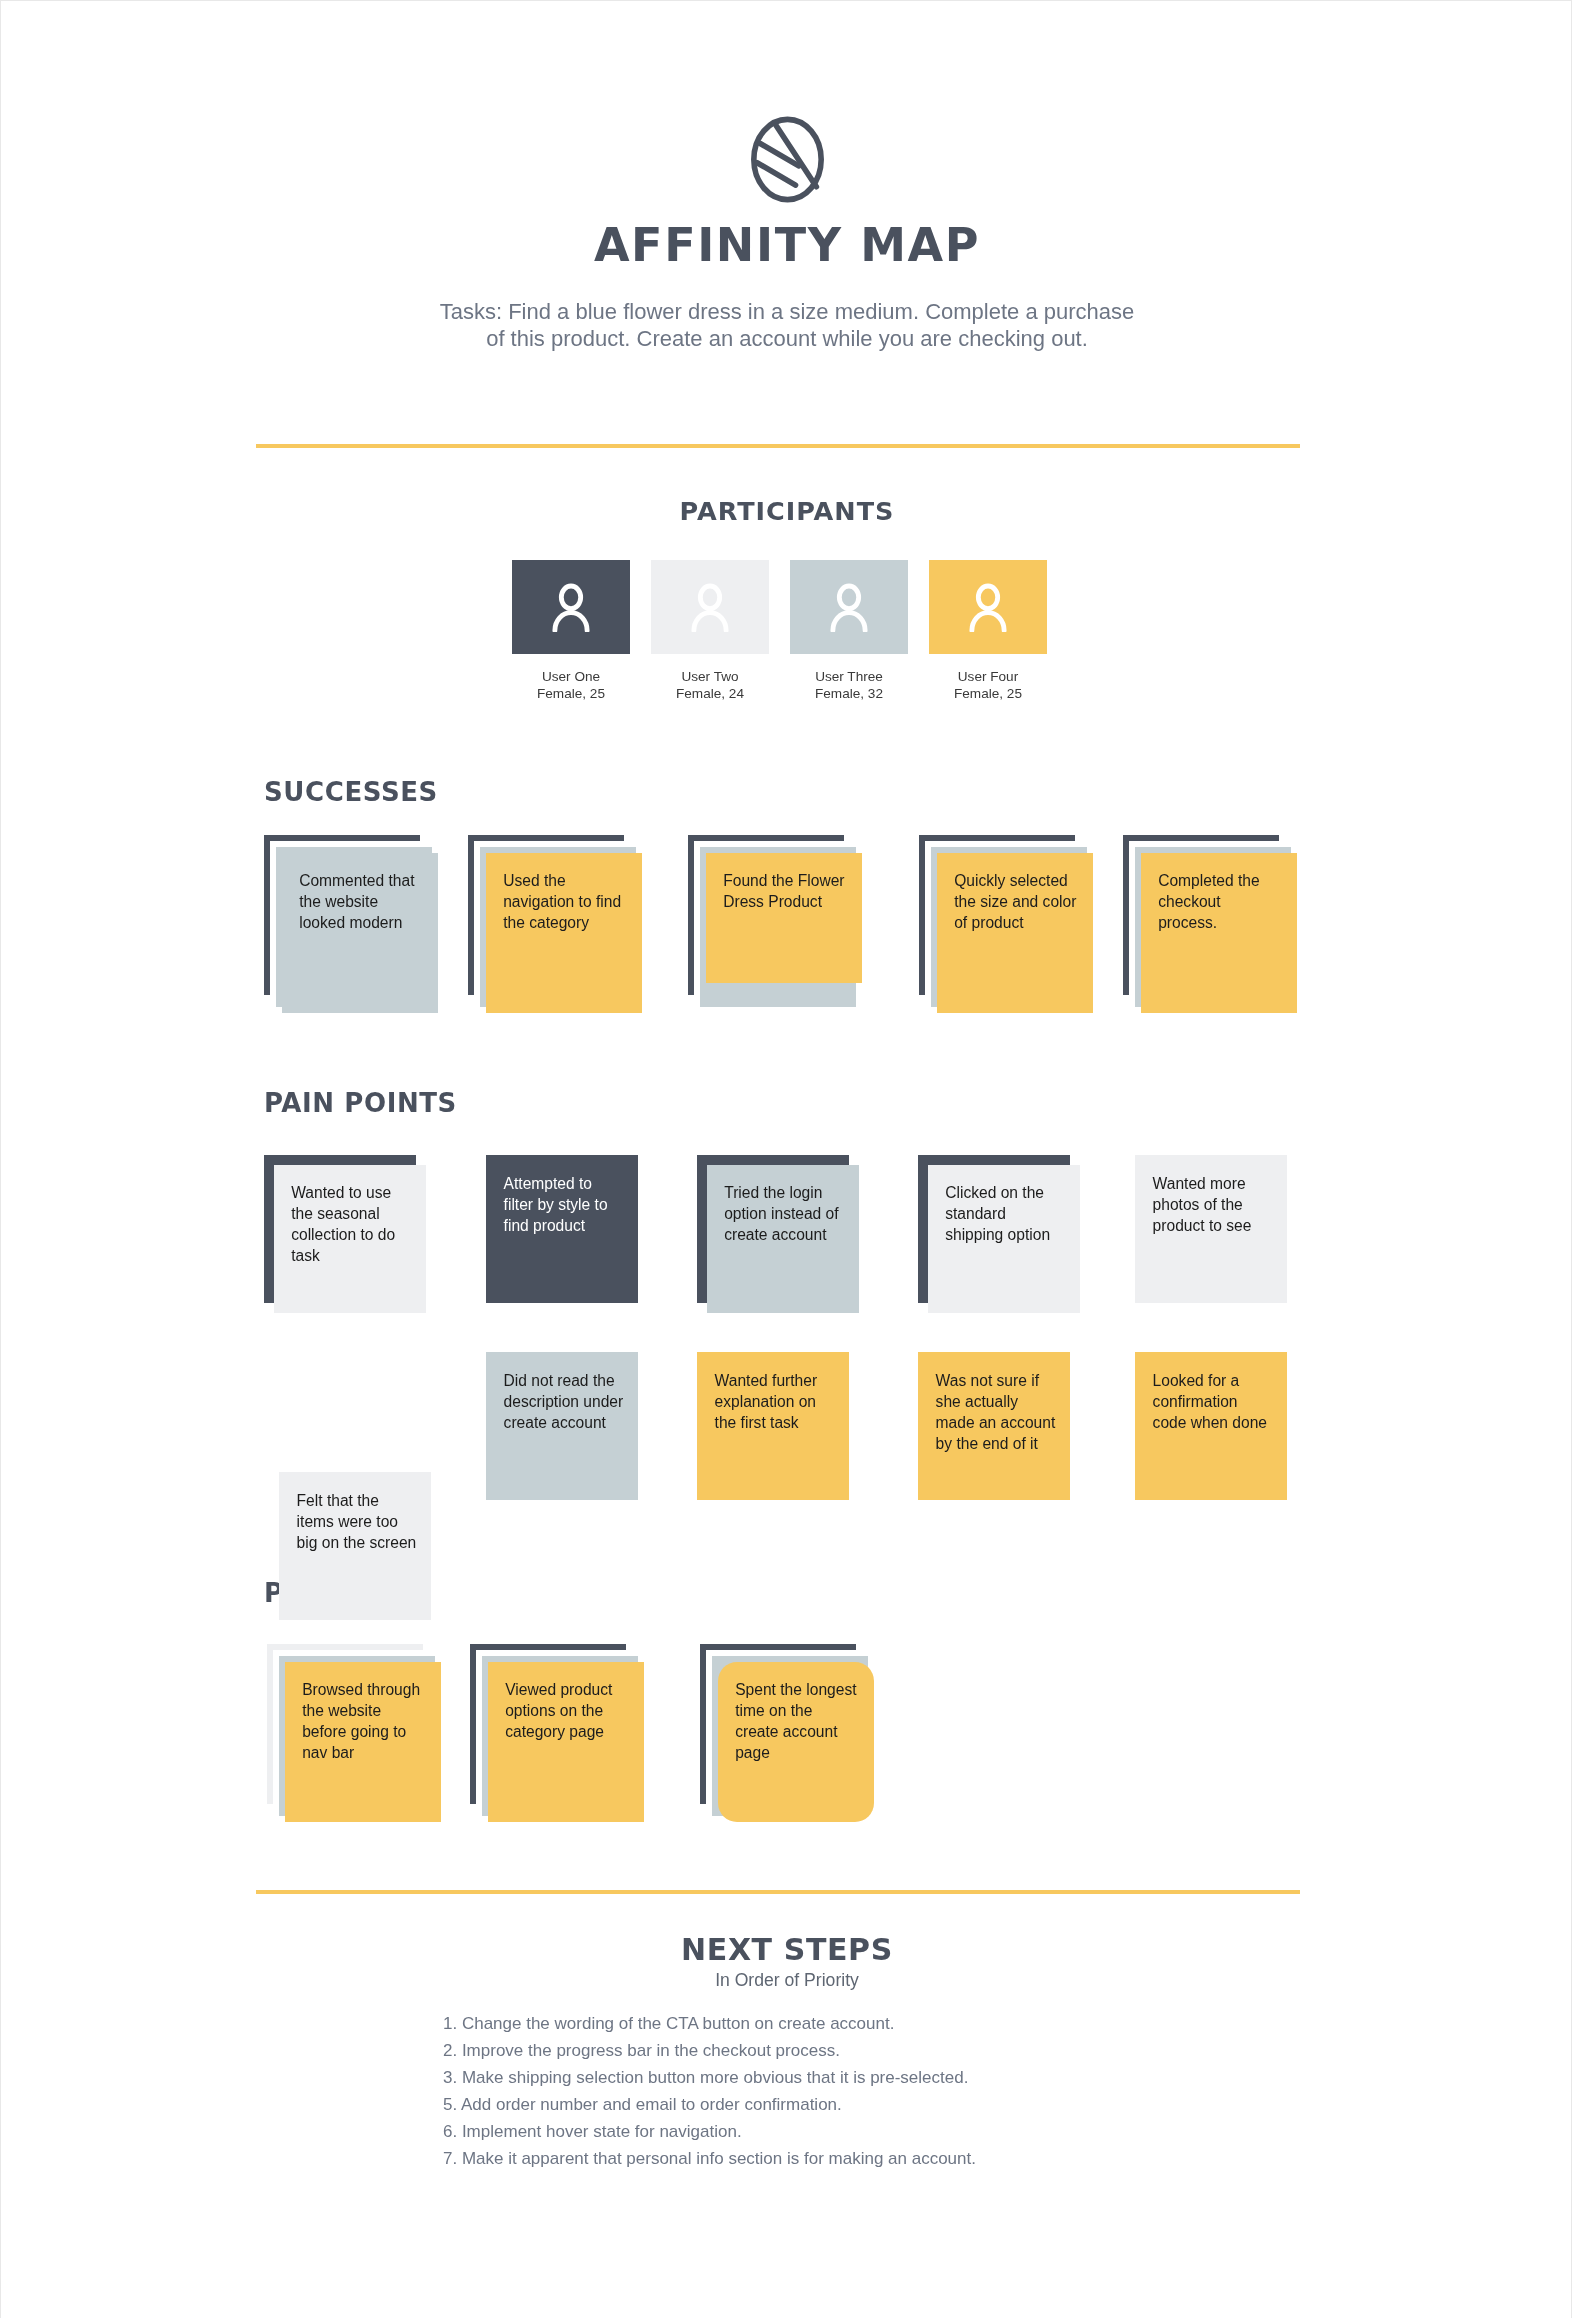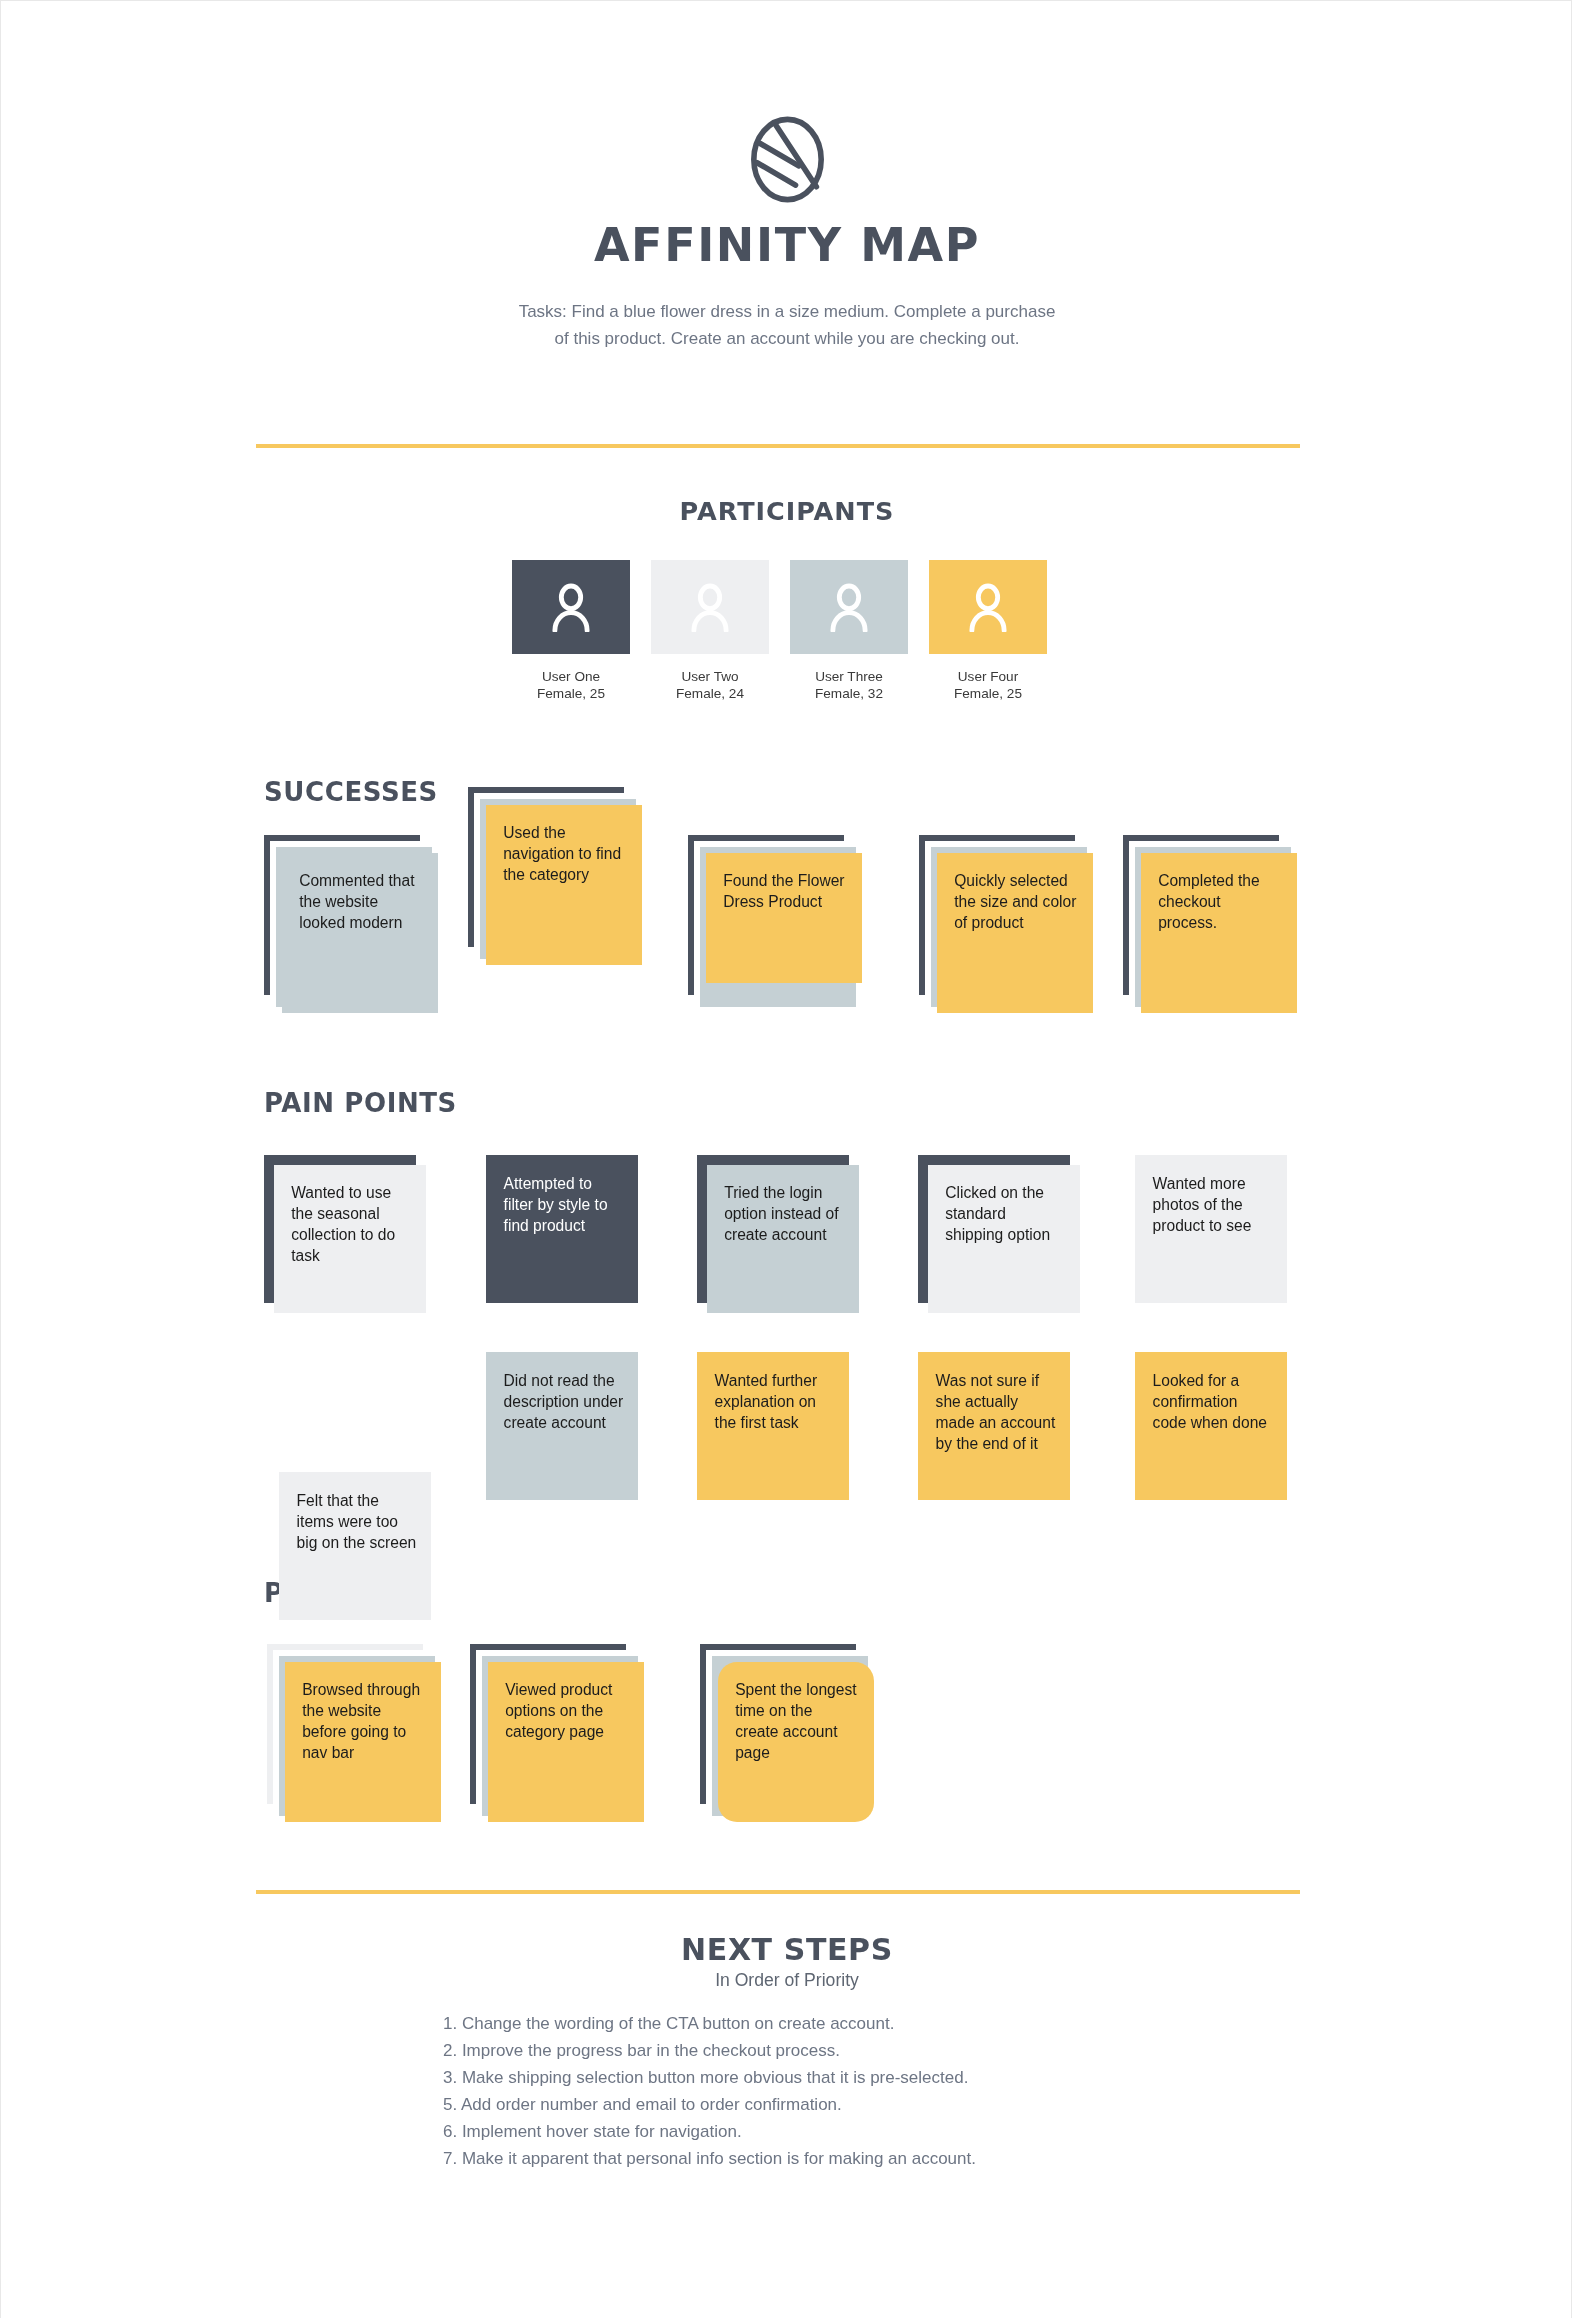--- a/index.html
+++ b/index.html
@@ -48,21 +48,21 @@
     font-weight: bold;
     letter-spacing: 1.6px;
     color: #4a515e;
     font-family: "DejaVu Sans", sans-serif;
   }
   .tasks {
     position: absolute;
     left: 0; top: 297px;
     width: 1572px;
     text-align: center;
-    font-size: 17px;
+    font-size: 22px;
     line-height: 27px;
     color: #6d7584;
     font-family: "Liberation Sans", sans-serif;
   }
 
   
   .divider {
     position: absolute;
     left: 255px;
     width: 1044px;
@@ -259,21 +259,21 @@
     <div class="section-heading" id="h-painpoints">PAIN POINTS</div>
     <div class="section-heading" id="h-patterns">PATTERNS</div>
 
     <div id="successes-area">
         <div class="note-stack" style="left: 263px; top: 834px; width: 173px; height: 177px;">
           <div class="layer" style="left:0px;top:0px;width:156px;height:160px;background:#4a515e;"></div>
           <div class="layer" style="left:6.4px;top:6.4px;width:156px;height:160px;background:#ffffff;"></div>
           <div class="layer" style="left:12px;top:12px;width:156px;height:160px;background:#c5d0d4;"></div>
           <div class="note-front" style="left:17.6px;top:17.6px;width:156px;height:160px;background:#c5d0d4;">Commented that the website looked modern</div>
         </div>
-        <div class="note-stack" style="left: 467px; top: 786px; width: 173px; height: 177px;">
+        <div class="note-stack" style="left: 467px; top: 834px; width: 173px; height: 177px;">
           <div class="layer" style="left:0px;top:0px;width:156px;height:160px;background:#4a515e;"></div>
           <div class="layer" style="left:6.4px;top:6.4px;width:156px;height:160px;background:#ffffff;"></div>
           <div class="layer" style="left:12px;top:12px;width:156px;height:160px;background:#c5d0d4;"></div>
           <div class="note-front" style="left:17.6px;top:17.6px;width:156px;height:160px;background:#f7c85f;">Used the navigation to find the category</div>
         </div>
         <div class="note-stack" style="left: 687px; top: 834px; width: 173px; height: 177px;">
           <div class="layer" style="left:0px;top:0px;width:156px;height:160px;background:#4a515e;"></div>
           <div class="layer" style="left:6.4px;top:6.4px;width:156px;height:160px;background:#ffffff;"></div>
           <div class="layer" style="left:12px;top:12px;width:156px;height:160px;background:#c5d0d4;"></div>
           <div class="note-front" style="left:17.6px;top:17.6px;width:156px;height:130px;background:#f7c85f;">Found the Flower Dress Product</div>

